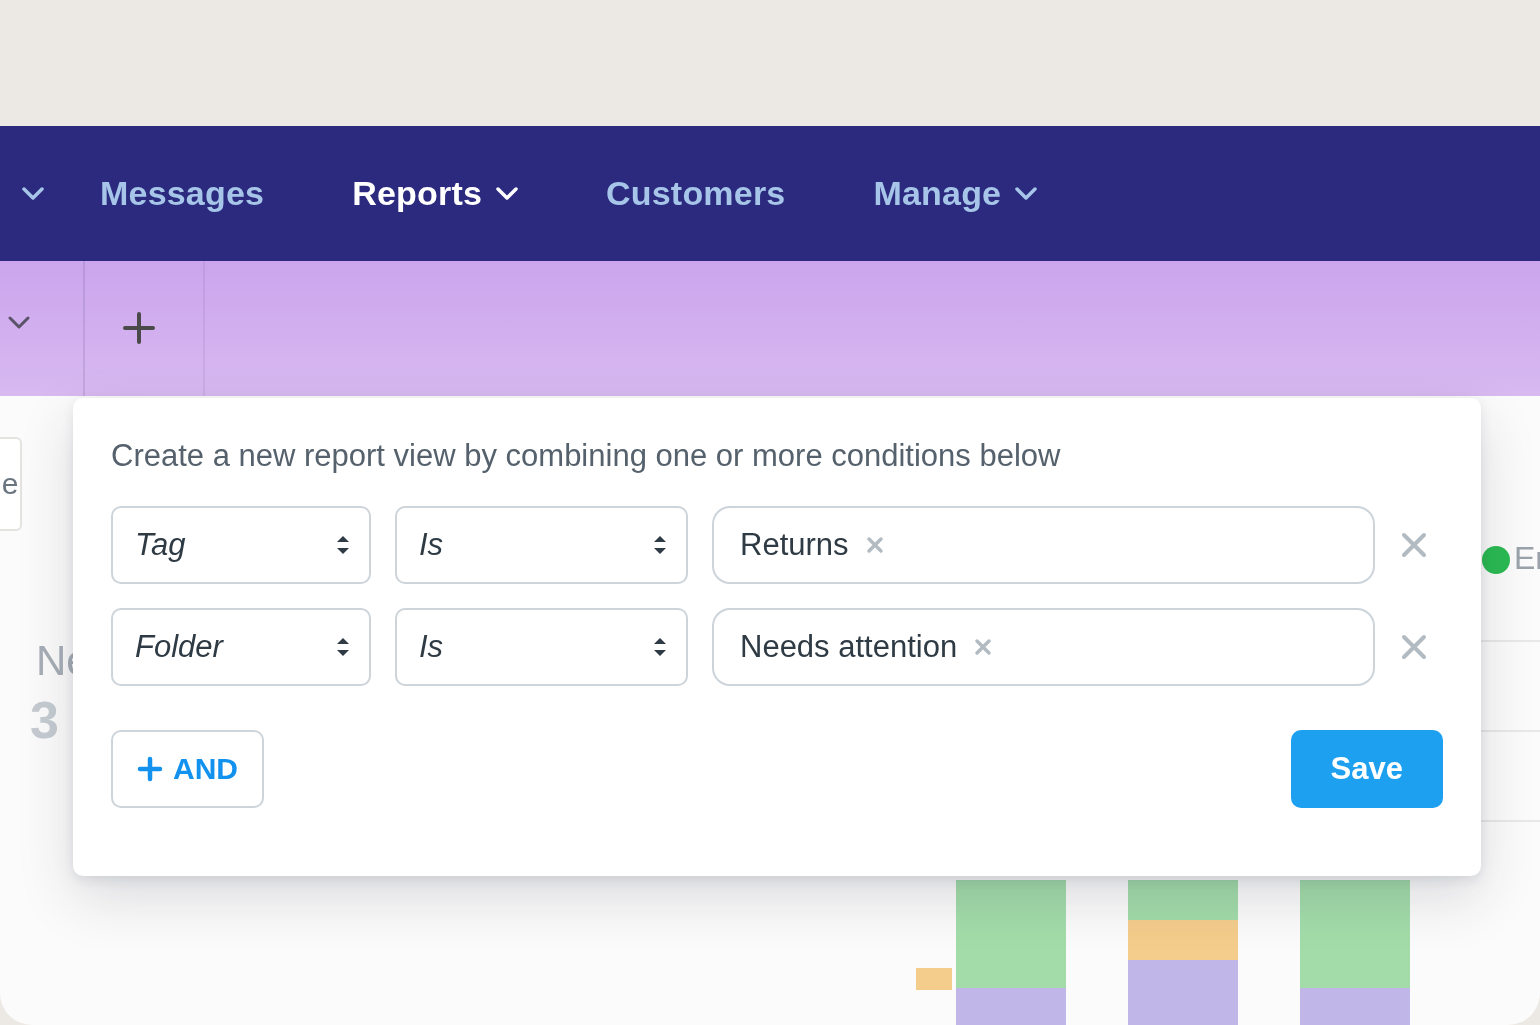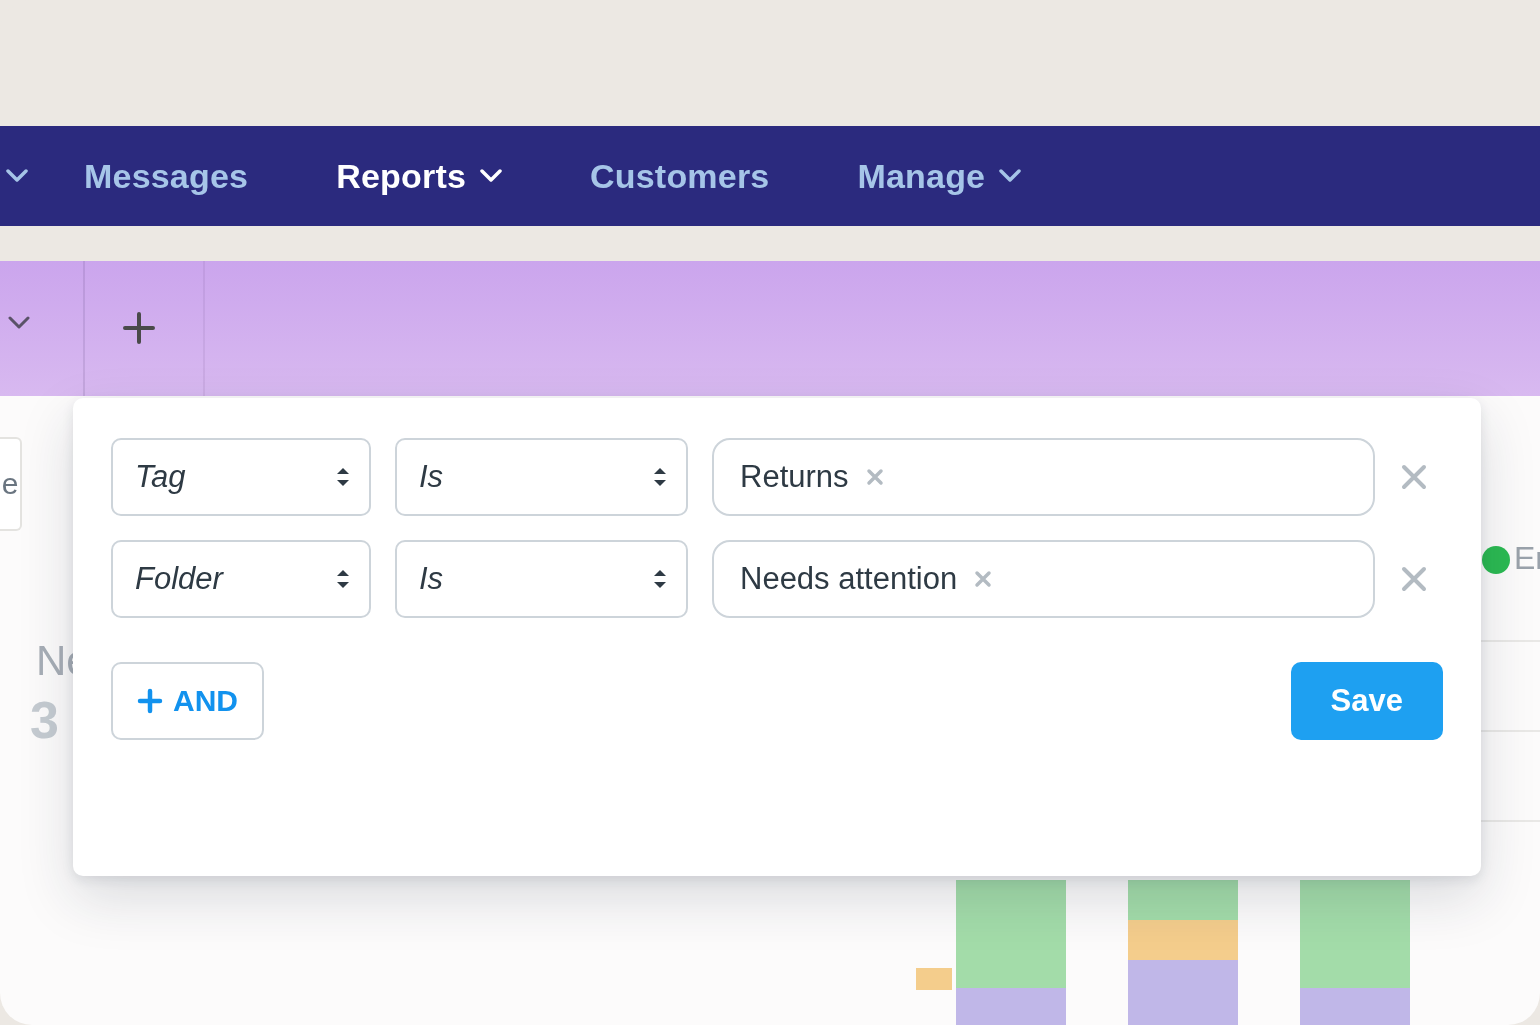--- a/index.html
+++ b/index.html
@@ -13,25 +13,25 @@
     position: absolute;
     left: 0; top: 0;
     width: 1540px; height: 1025px;
     background: #ece8e3;
     border-radius: 32px;
     overflow: hidden;
   }
   .topbar {
     position: absolute;
     left: 0; top: 126px;
-    width: 1540px; height: 100px;
+    width: 1540px; height: 135px;
     background: #2b2a7e;
     display: flex;
     align-items: center;
-    padding-left: 0;
+    padding-left: 16px;
     color: #a6c5e8;
   }
   .nav-leading-caret {
     width: 40px;
     display: flex; align-items: center; justify-content: flex-start;
     padding-left: 6px;
   }
   .nav-item {
     display: flex;
     align-items: center;
@@ -305,20 +305,21 @@
   <div class="chart-bar bar-green" style="left:956px; top:880px; height:145px;"></div>
   <div class="chart-bar bar-purple" style="left:956px; top:988px; height:37px;"></div>
   <div class="chart-bar bar-green" style="left:1128px; top:880px; height:145px;"></div>
   <div class="chart-bar bar-orange" style="left:1128px; top:920px; height:40px;"></div>
   <div class="chart-bar bar-purple" style="left:1128px; top:960px; height:65px;"></div>
   <div class="chart-bar bar-green" style="left:1300px; top:880px; height:145px;"></div>
   <div class="chart-bar bar-purple" style="left:1300px; top:988px; height:37px;"></div>
   <div class="chart-bar bar-orange" style="left:916px;  top:968px; width:36px; height:22px;"></div>
 
   <div class="panel">
+    <div class="panel-desc">Create a new report view by combining one or more conditions below</div>
 
     <div class="cond-row">
       <div class="sel sel-field">
         <span>Tag</span>
         <span class="caret-stack">
           <svg width="16" height="10" viewBox="0 0 16 10">
               <path d="M2 8 L8 2 L14 8 Z" fill="#2e3a44"></path>
             </svg>
           <svg width="16" height="10" viewBox="0 0 16 10">
               <path d="M2 2 L8 8 L14 2 Z" fill="#2e3a44"></path>

